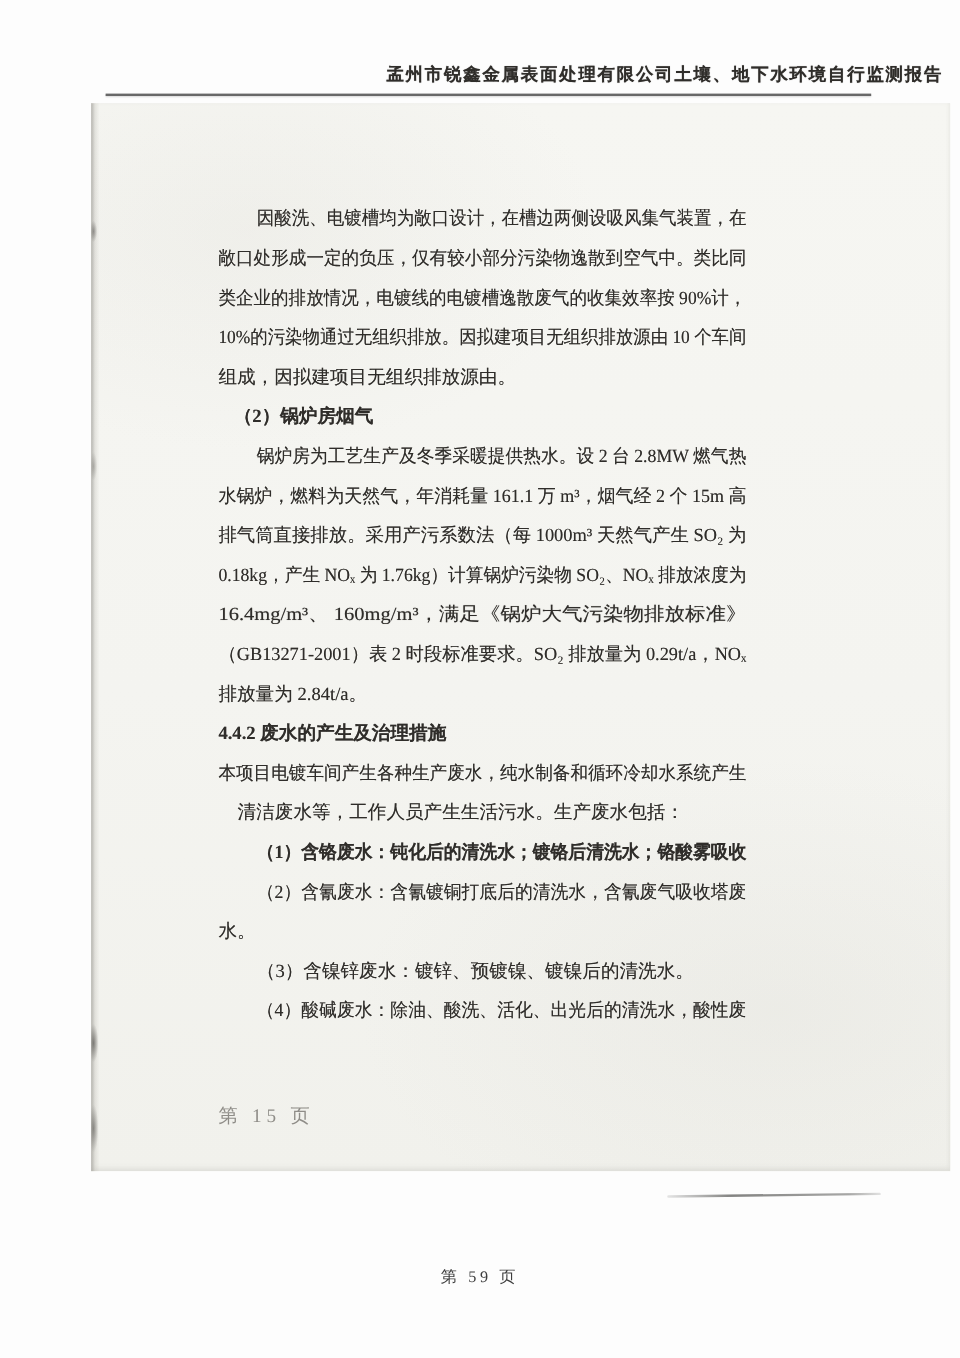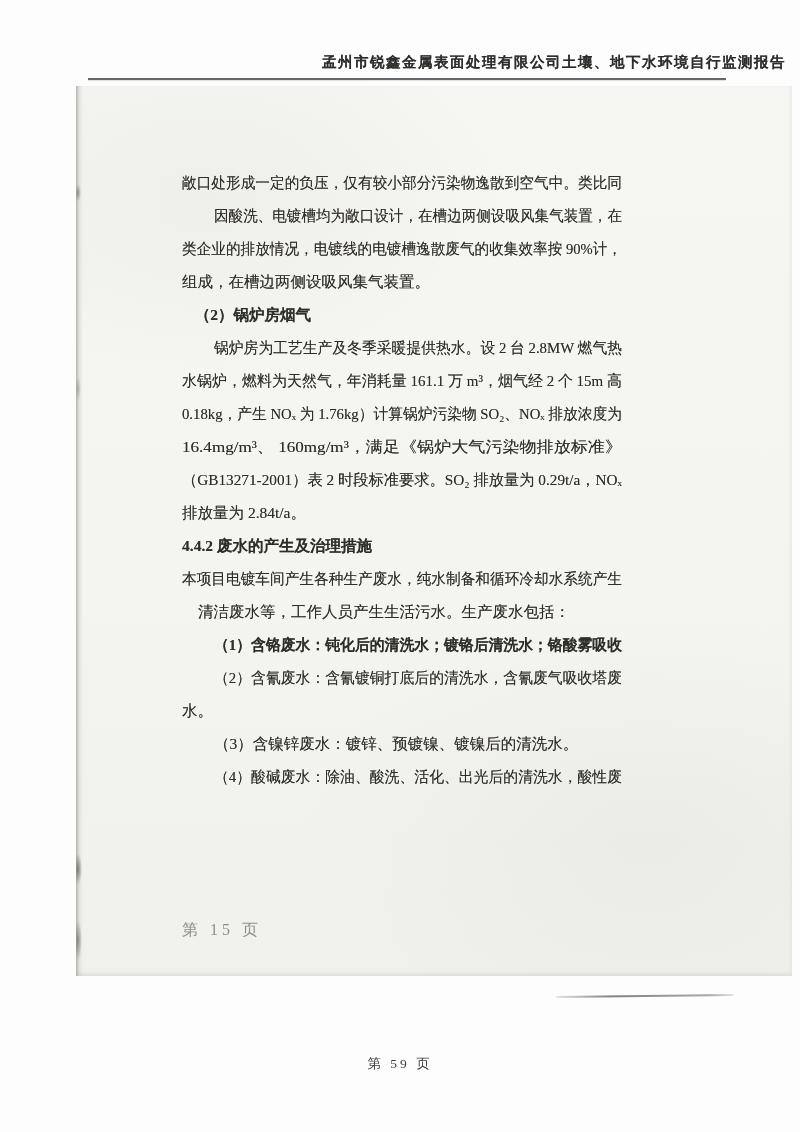--- a/index.html
+++ b/index.html
@@ -67,27 +67,29 @@
 </style>
 </head>
 <body>
 
 <div class="header-title">孟州市锐鑫金属表面处理有限公司土壤、地下水环境自行监测报告</div>
 <div class="header-rule"></div>
 
 <div class="paper">
   <div class="paper-edge"></div>
   <div class="textblock" id="textblock">
+      <div class="line" style="padding-left: 32px;"><span style="transform: scaleX(0.940092);">因酸洗、电镀槽均为敞口设计，在槽边两侧设吸风集气装置，在</span></div>
       <div class="line"><span style="transform: scaleX(0.946237);">敞口处形成一定的负压，仅有较小部分污染物逸散到空气中。类比同</span></div>
-      <div class="line" style="padding-left: 32px;"><span style="transform: scaleX(0.940092);">因酸洗、电镀槽均为敞口设计，在槽边两侧设吸风集气装置，在</span></div>
       <div class="line"><span style="transform: scaleX(0.943605);">类企业的排放情况，电镀线的电镀槽逸散废气的收集效率按 90%计，</span></div>
-      <div class="line"><span style="transform: scaleX(1);">组成，在槽边两侧设吸风集气装置。</span></div>
+      <div class="line"><span style="transform: scaleX(0.935828);">10%的污染物通过无组织排放。因拟建项目无组织排放源由 10 个车间</span></div>
+      <div class="line"><span style="transform: scaleX(1);">组成，因拟建项目无组织排放源由。</span></div>
       <div class="line bold" style="padding-left: 12.8px;"><span style="transform: scaleX(1);">（2）锅炉房烟气</span></div>
       <div class="line" style="padding-left: 32px;"><span style="transform: scaleX(0.954909);">锅炉房为工艺生产及冬季采暖提供热水。设 2 台 2.8MW 燃气热</span></div>
       <div class="line"><span style="transform: scaleX(0.967);">水锅炉，燃料为天然气，年消耗量 161.1 万 m³，烟气经 2 个 15m 高</span></div>
+      <div class="line"><span style="transform: scaleX(0.988938);">排气筒直接排放。采用产污系数法（每 1000m³ 天然气产生 SO₂ 为</span></div>
       <div class="line"><span style="transform: scaleX(0.951126);">0.18kg，产生 NOₓ 为 1.76kg）计算锅炉污染物 SO₂、NOₓ 排放浓度为</span></div>
       <div class="line"><span style="transform: scaleX(1.10168);">16.4mg/m³、 160mg/m³，满足《锅炉大气污染物排放标准》</span></div>
       <div class="line"><span style="transform: scaleX(0.984512);">（GB13271-2001）表 2 时段标准要求。SO₂ 排放量为 0.29t/a，NOₓ</span></div>
       <div class="line"><span style="transform: scaleX(1);">排放量为 2.84t/a。</span></div>
       <div class="line bold"><span style="transform: scaleX(1);">4.4.2 废水的产生及治理措施</span></div>
       <div class="line"><span style="transform: scaleX(0.946237);">本项目电镀车间产生各种生产废水，纯水制备和循环冷却水系统产生</span></div>
       <div class="line"><span style="transform: scaleX(1); margin-left: 16px;">清洁废水等，工作人员产生生活污水。生产废水包括：</span></div>
       <div class="line" style="padding-left: 32px; font-weight: bold;"><span style="transform: scaleX(0.957185);">（1）含铬废水：钝化后的清洗水；镀铬后清洗水；铬酸雾吸收</span></div>
       <div class="line" style="padding-left: 32px;"><span style="transform: scaleX(0.957185);">（2）含氰废水：含氰镀铜打底后的清洗水，含氰废气吸收塔废</span></div>
       <div class="line"><span style="transform: scaleX(1);">水。</span></div>

